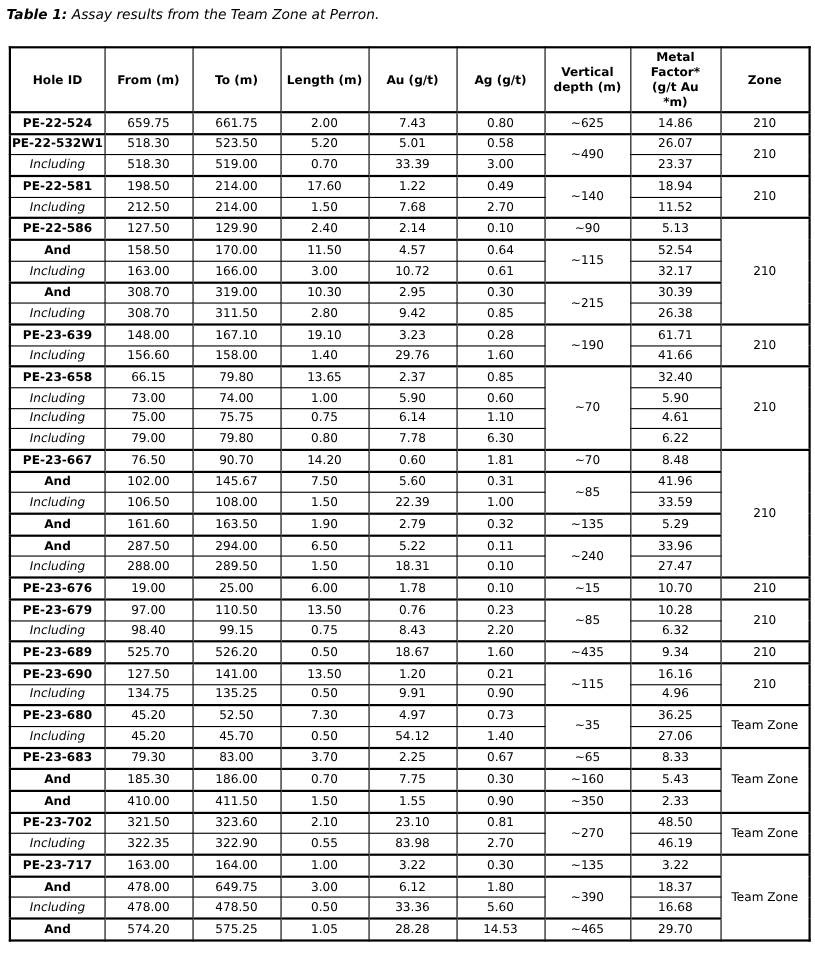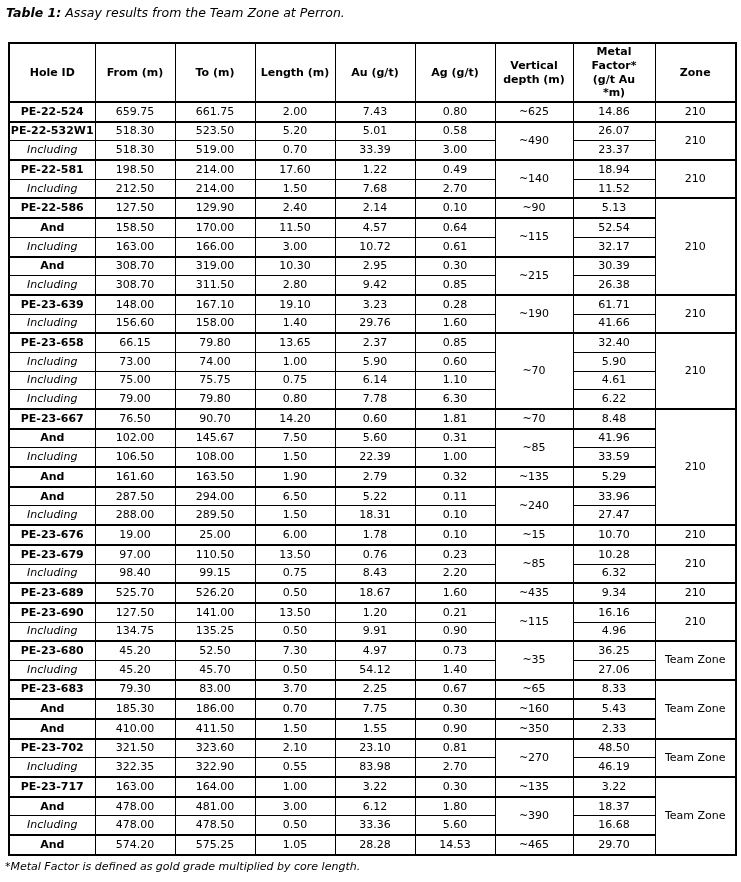--- a/index.html
+++ b/index.html
@@ -453,21 +453,21 @@
           <td>1.00</td>
           <td>3.22</td>
           <td>0.30</td>
           <td>~135</td>
           <td>3.22</td>
           <td rowspan="4">Team Zone</td>
         </tr>
         <tr class="row-main">
           <td class="c-label and">And</td>
           <td>478.00</td>
-          <td>481.00</td>
+          <td>649.75</td>
           <td>3.00</td>
           <td>6.12</td>
           <td>1.80</td>
           <td rowspan="2">~390</td>
           <td>18.37</td>
         </tr>
         <tr class="row-inc">
           <td class="c-label including">Including</td>
           <td>478.00</td>
           <td>478.50</td>
@@ -482,15 +482,14 @@
           <td>575.25</td>
           <td>1.05</td>
           <td>28.28</td>
           <td>14.53</td>
           <td>~465</td>
           <td>29.70</td>
         </tr>
       </tbody>
   </table>
 
-  <div class="footnote">*Metal Factor is defined as gold grade multiplied by core length.</div>
 
 </div>
 
 </body></html>

